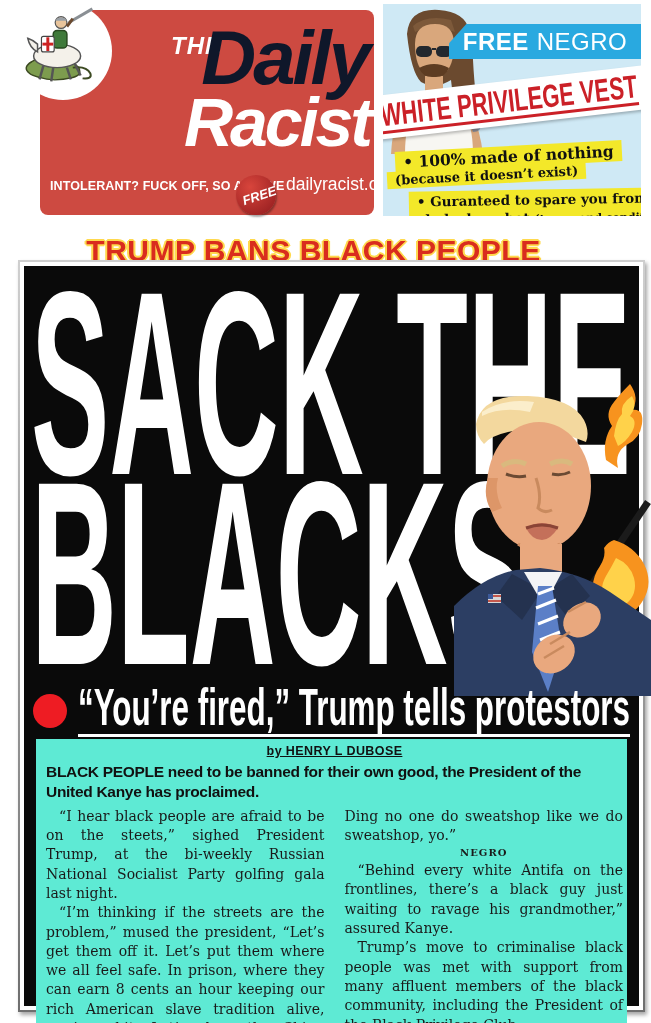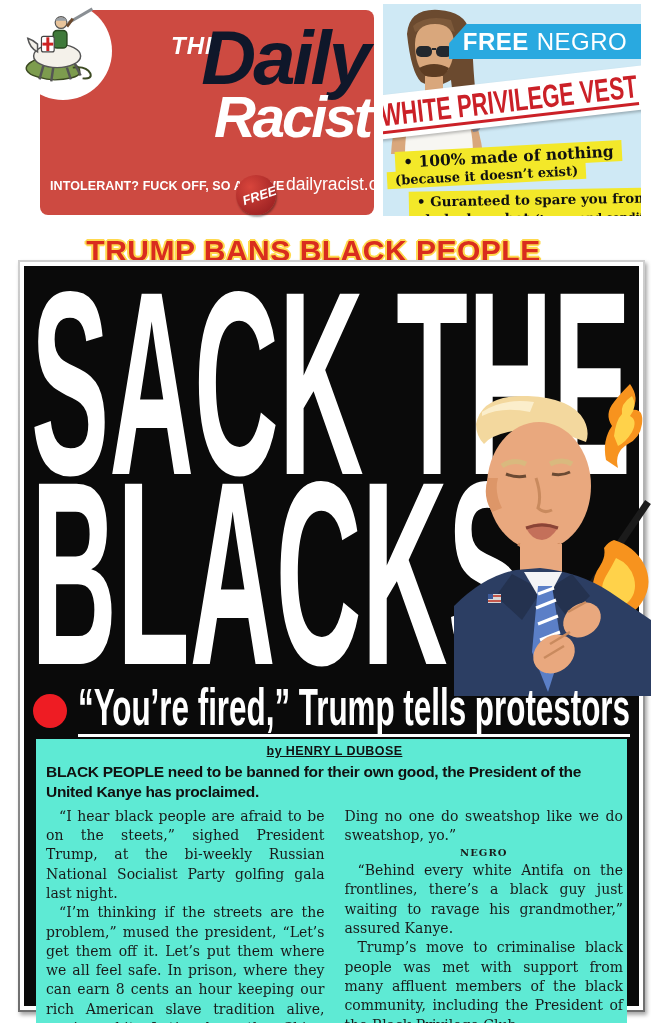--- a/index.html
+++ b/index.html
@@ -16,21 +16,21 @@
   .masthead .kicker {
     position:absolute; top:22px; right:152px; color:#fff;
     font-weight:bold; font-style:italic; font-size:24px; letter-spacing:1px;
   }
   .masthead .title1 {
     position:absolute; top:10px; right:6px; color:#0f172a;
     font-weight:bold; font-style:italic; font-size:76px; letter-spacing:-3px; line-height:1;
   }
   .masthead .title2 {
     position:absolute; top:78px; right:4px; color:#fff;
-    font-weight:bold; font-style:italic; font-size:58px; letter-spacing:-3px; line-height:1;
+    font-weight:bold; font-style:italic; font-size:68px; letter-spacing:-3px; line-height:1;
   }
   .logo-circle {
     position:absolute; left:-26px; top:-8px; width:98px; height:98px;
     background:#fff; border-radius:50%;
   }
   .logo-circle svg { position:absolute; left:2px; top:0px; }
   .tagline-row { position:absolute; left:8px; bottom:10px; width:100%; height:40px; }
   .tagline {
     position:absolute; left:2px; bottom:12px; color:#fff; font-weight:bold;
     font-size:12.5px; letter-spacing:0.1px;

